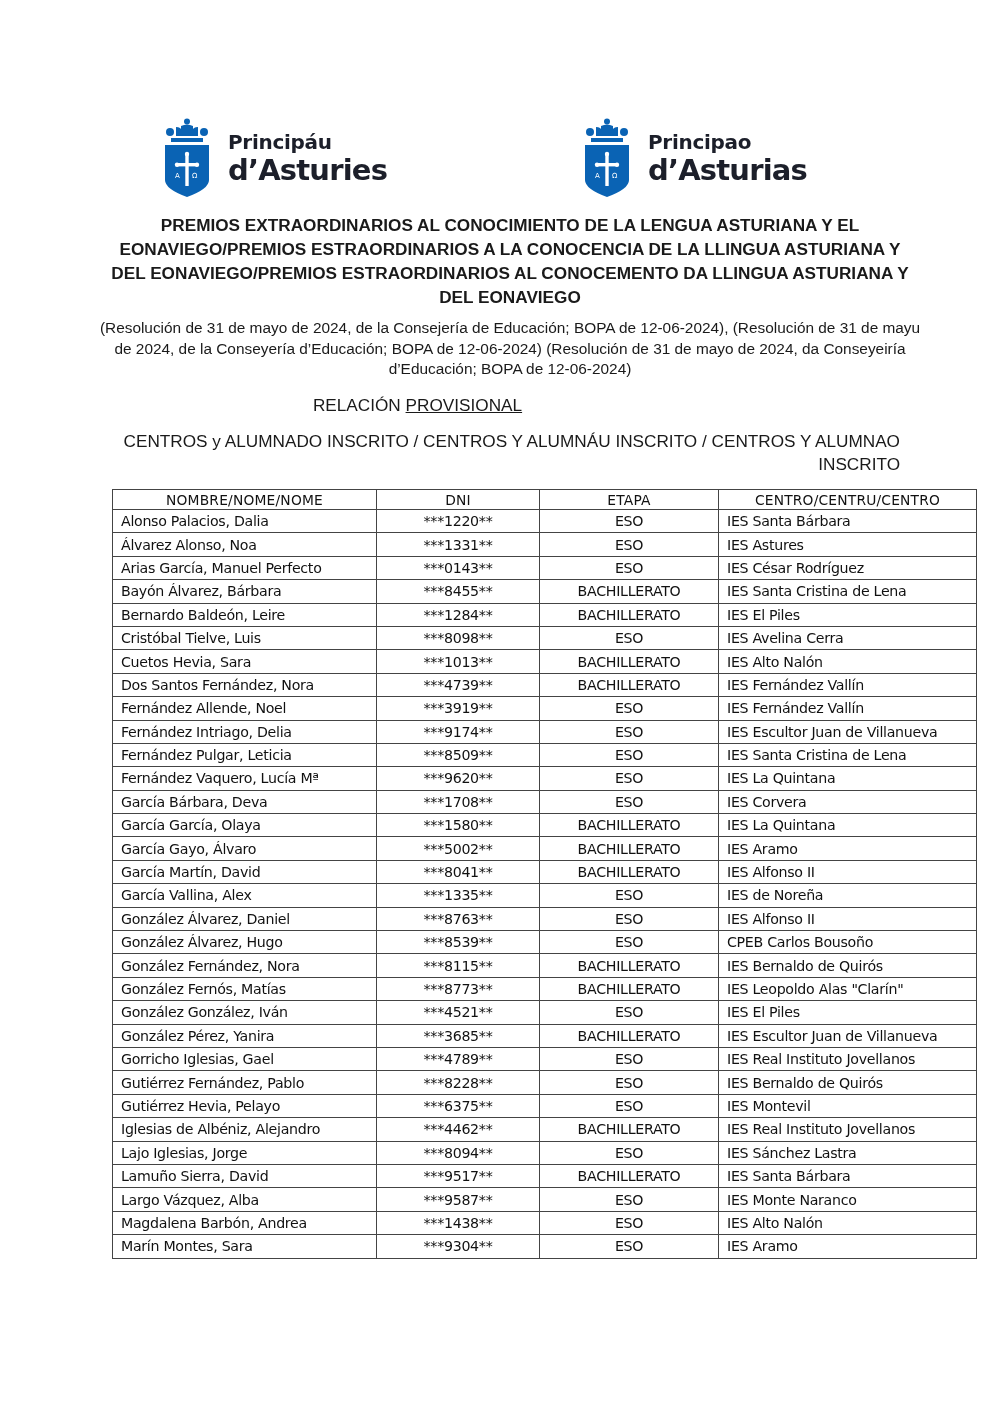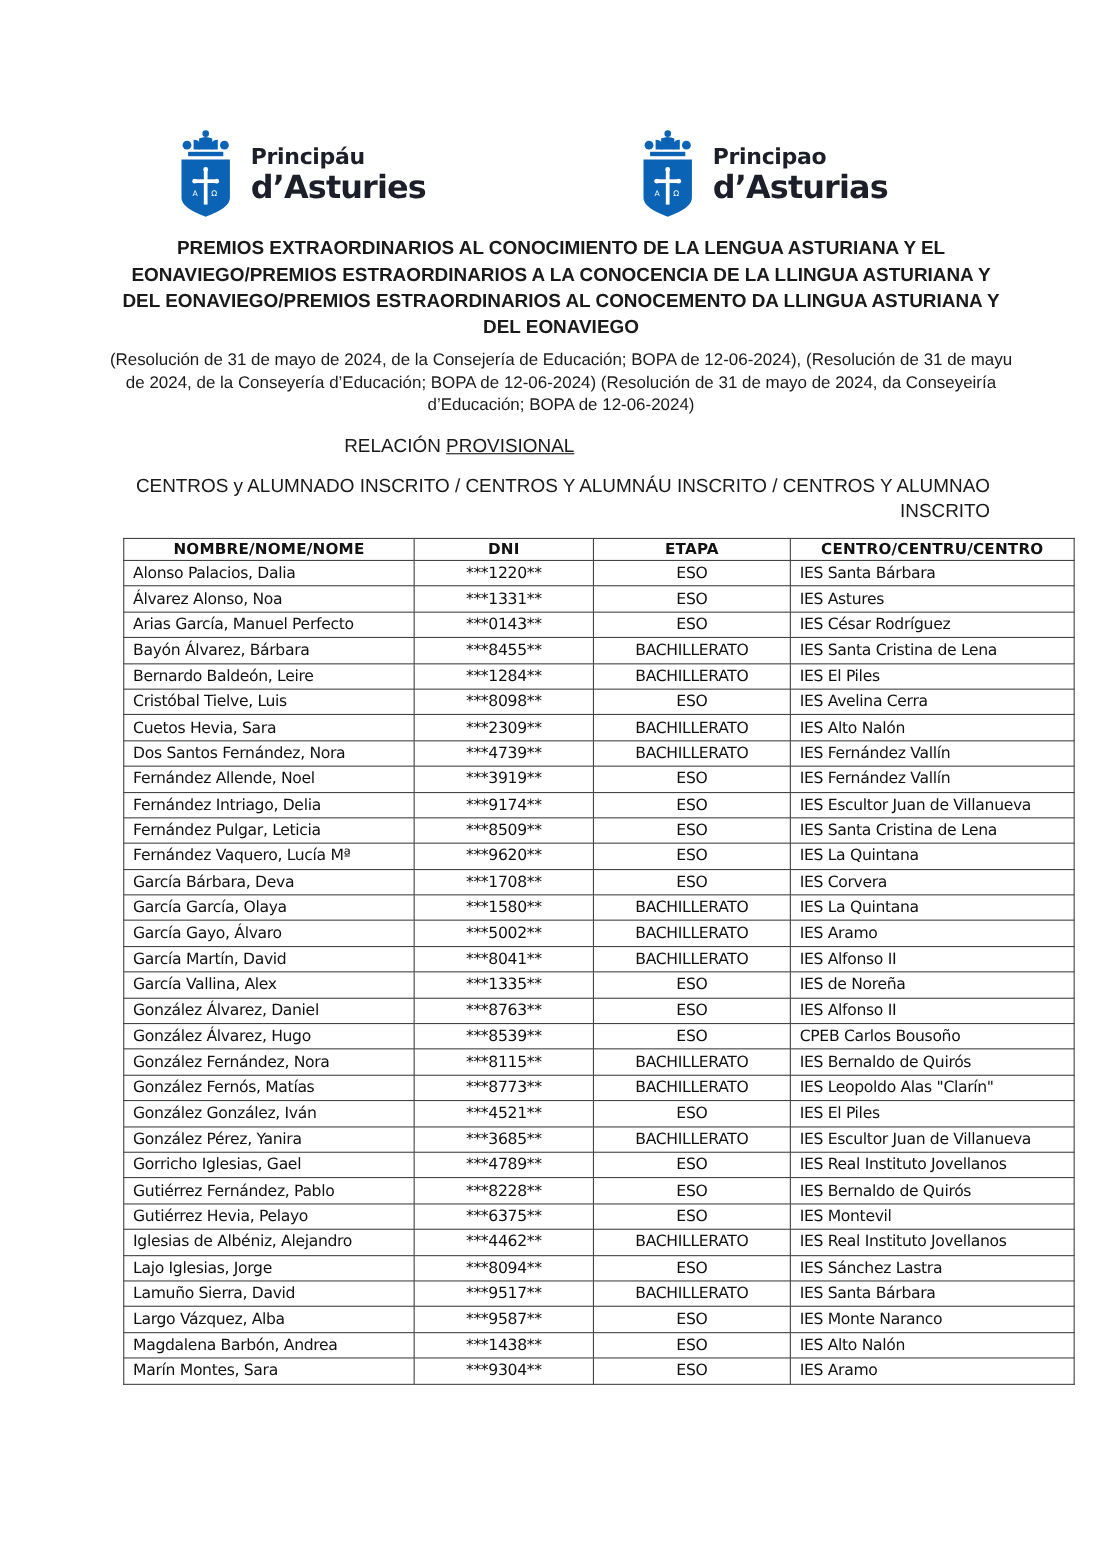--- a/index.html
+++ b/index.html
@@ -38,21 +38,21 @@
     table.list {
       position: absolute; top: 489px; left: 112px; width: 864px;
       border-collapse: collapse; table-layout: fixed;
       font-family: "DejaVu Sans", sans-serif; font-size: 14.2px; letter-spacing: -0.3px;
     }
     table.list th, table.list td {
       border: 1px solid #444; height: 22.4px; padding: 0 0 0 8px;
       white-space: nowrap; overflow: hidden; color: #111; font-weight: normal;
       line-height: 22px;
     }
-    table.list th { font-weight: bold; text-align: center; padding: 0; height: 19px; line-height: 18px; letter-spacing: 0.2px; font-size: 13.8px; }
+    table.list th { font-weight: normal; text-align: center; padding: 0; height: 19px; line-height: 18px; letter-spacing: 0.2px; font-size: 13.8px; }
     table.list td.c { text-align: center; padding: 0; }
     col.c1 { width: 264px; }
     col.c2 { width: 163px; }
     col.c3 { width: 179px; }
     col.c4 { width: 258px; }
   </style>
 </head>
 <body>
 
 <div class="logo left">
@@ -163,21 +163,21 @@
         <td>IES El Piles</td>
       </tr>
       <tr>
         <td>Cristóbal Tielve, Luis</td>
         <td class="c">***8098**</td>
         <td class="c">ESO</td>
         <td>IES Avelina Cerra</td>
       </tr>
       <tr>
         <td>Cuetos Hevia, Sara</td>
-        <td class="c">***2309**</td>
+        <td class="c">***1013**</td>
         <td class="c">BACHILLERATO</td>
         <td>IES Alto Nalón</td>
       </tr>
       <tr>
         <td>Dos Santos Fernández, Nora</td>
         <td class="c">***4739**</td>
         <td class="c">BACHILLERATO</td>
         <td>IES Fernández Vallín</td>
       </tr>
       <tr>

